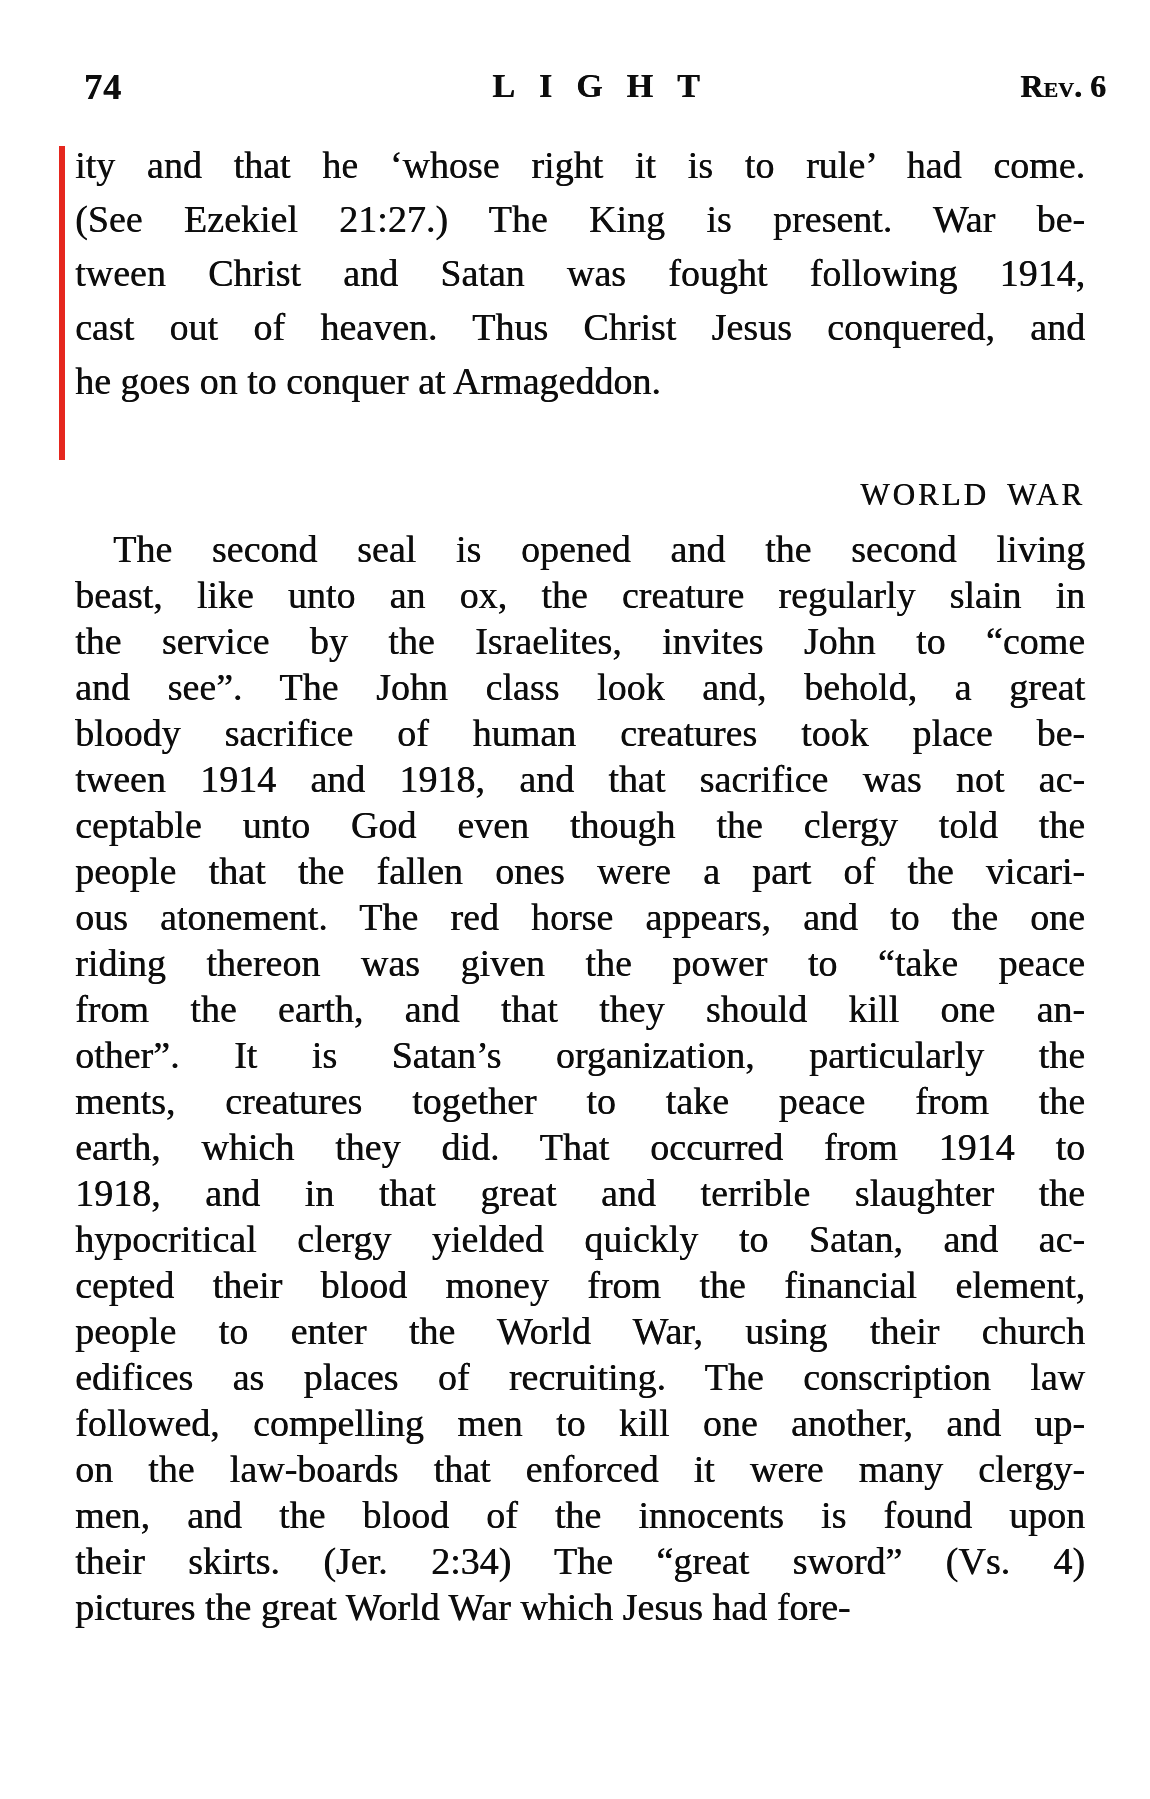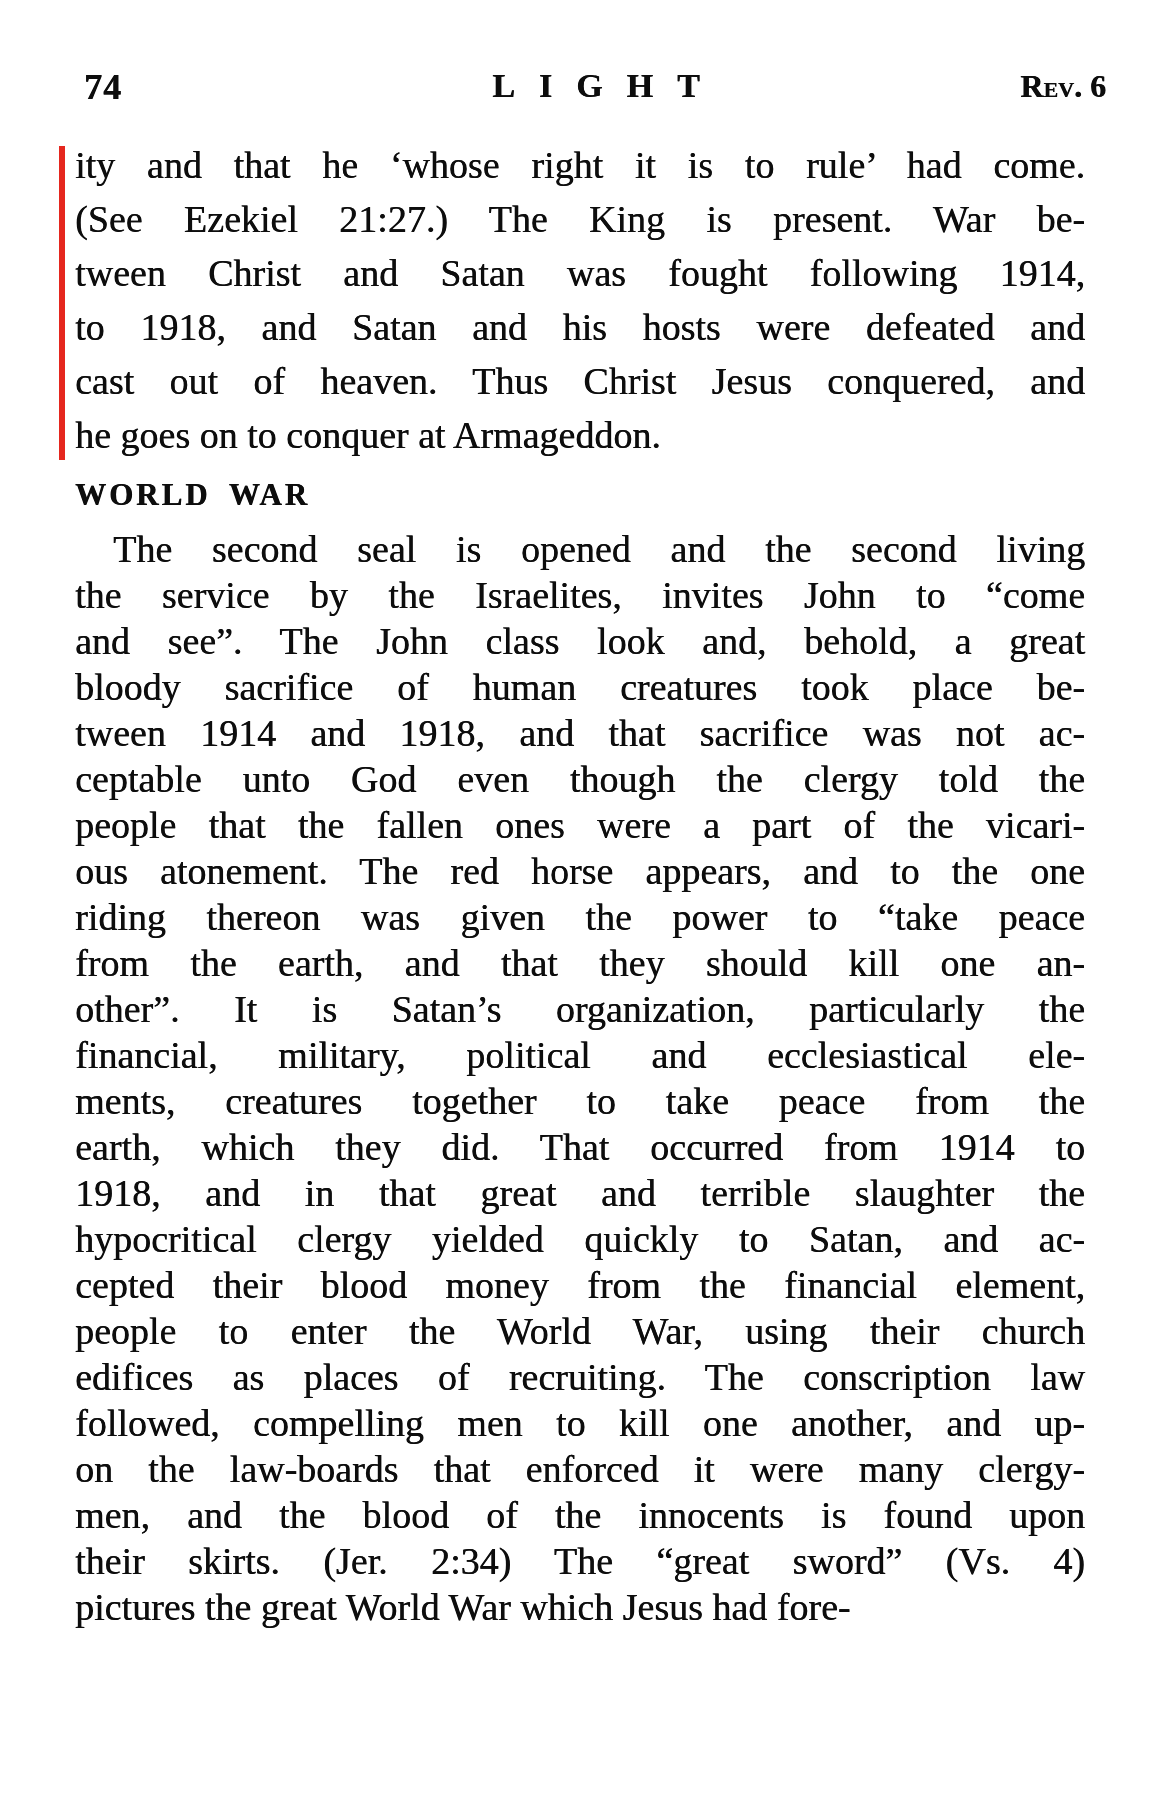--- a/index.html
+++ b/index.html
@@ -86,23 +86,23 @@
     width: 6px;
     height: 314px;
     background: #e5271e;
   }
   
   .section-heading {
     position: absolute;
     left: 75px;
     width: 1010px;
     top: 477px;
-    text-align: left;
+    text-align: right;
     font-size: 31px;
-    font-weight: bold;
+    font-weight: normal;
     letter-spacing: 3px;
     word-spacing: 8px;
     text-shadow: 0.4px 0 0 currentColor;
   }
 </style>
 </head>
 <body>
 
 <div class="page">
 
@@ -111,40 +111,39 @@
     <div class="running-title">LIGHT</div>
     <div class="chapter-ref">Rev. 6</div>
   </div>
 
   <div class="margin-mark"></div>
 
   <div class="para para-1">
     <div class="ln">ity and that he ‘whose right it is to rule’ had come.</div>
     <div class="ln">(See Ezekiel 21:27.) The King is present. War be-</div>
     <div class="ln">tween Christ and Satan was fought following 1914,</div>
-    <div class="ln">to 1918, and Satan and his hosts were defeated and</div>
     <div class="ln">cast out of heaven. Thus Christ Jesus conquered, and</div>
     <div class="ln last">he goes on to conquer at Armageddon.</div>
   </div>
 
   <div class="section-heading">WORLD WAR</div>
 
   <div class="para para-2">
     <div class="ln indent">The second seal is opened and the second living</div>
+    <div class="ln">beast, like unto an ox, the creature regularly slain in</div>
     <div class="ln">the service by the Israelites, invites John to “come</div>
     <div class="ln">and see”. The John class look and, behold, a great</div>
     <div class="ln">bloody sacrifice of human creatures took place be-</div>
     <div class="ln">tween 1914 and 1918, and that sacrifice was not ac-</div>
     <div class="ln">ceptable unto God even though the clergy told the</div>
     <div class="ln">people that the fallen ones were a part of the vicari-</div>
     <div class="ln">ous atonement. The red horse appears, and to the one</div>
     <div class="ln">riding thereon was given the power to “take peace</div>
     <div class="ln">from the earth, and that they should kill one an-</div>
     <div class="ln">other”. It is Satan’s organization, particularly the</div>
-    <div class="ln">financial, military, political and ecclesiastical ele-</div>
     <div class="ln">ments, creatures together to take peace from the</div>
     <div class="ln">earth, which they did. That occurred from 1914 to</div>
     <div class="ln">1918, and in that great and terrible slaughter the</div>
     <div class="ln">hypocritical clergy yielded quickly to Satan, and ac-</div>
     <div class="ln">cepted their blood money from the financial element,</div>
     <div class="ln">people to enter the World War, using their church</div>
     <div class="ln">edifices as places of recruiting. The conscription law</div>
     <div class="ln">followed, compelling men to kill one another, and up-</div>
     <div class="ln">on the law-boards that enforced it were many clergy-</div>
     <div class="ln">men, and the blood of the innocents is found upon</div>

